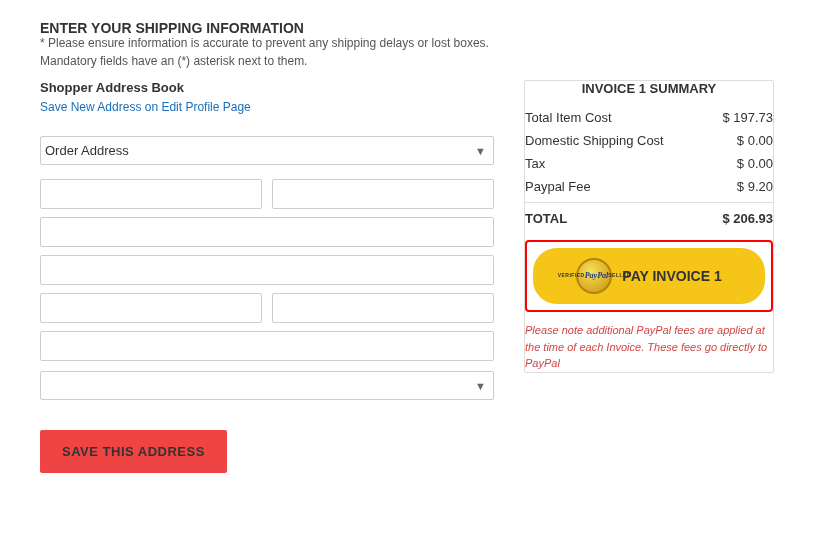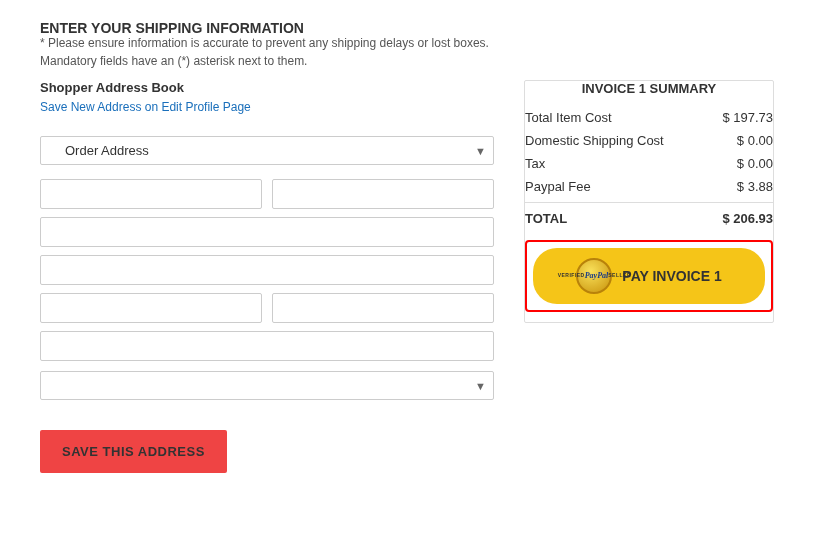--- a/index.html
+++ b/index.html
@@ -52,21 +52,21 @@
       margin-bottom: 12px;
       display: inline-block;
     }
     .select-wrapper {
       position: relative;
       margin-bottom: 14px;
       margin-top: 10px;
     }
     .select-wrapper select {
       width: 100%;
-      padding: 6px 28px 6px 24px;
+      padding: 6px 28px 6px 4px;
       border: 1px solid #ccc;
       border-radius: 2px;
       background: #fff;
       font-size: 13px;
       appearance: none;
       color: #333;
       cursor: pointer;
     }
     .select-arrow {
       position: absolute;
@@ -252,35 +252,36 @@
       <div class="invoice-row">
         <span>Domestic Shipping Cost</span>
         <span>$ 0.00</span>
       </div>
       <div class="invoice-row">
         <span>Tax</span>
         <span>$ 0.00</span>
       </div>
       <div class="invoice-row">
         <span>Paypal Fee</span>
-        <span>$ 3.88</span>
+        <span>$ 9.20</span>
       </div>
       <div class="invoice-row total">
         <span>TOTAL</span>
         <span>$ 206.93</span>
       </div>
 
       <div class="paypal-button-wrapper">
         <button class="paypal-button">
           <div class="paypal-logo">
             <div class="paypal-circle">
               <span class="verified-text">VERIFIED</span>
               <span class="pp-text">PayPal</span>
               <span class="verified-text">SELLER</span>
             </div>
           </div>
           <span>PAY INVOICE 1</span>
         </button>
       </div>
 
+      <div class="invoice-note">Please note additional PayPal fees are applied at the time of each Invoice. These fees go directly to PayPal</div>
     </div>
   </div>
 </div>
 
 </body></html>

